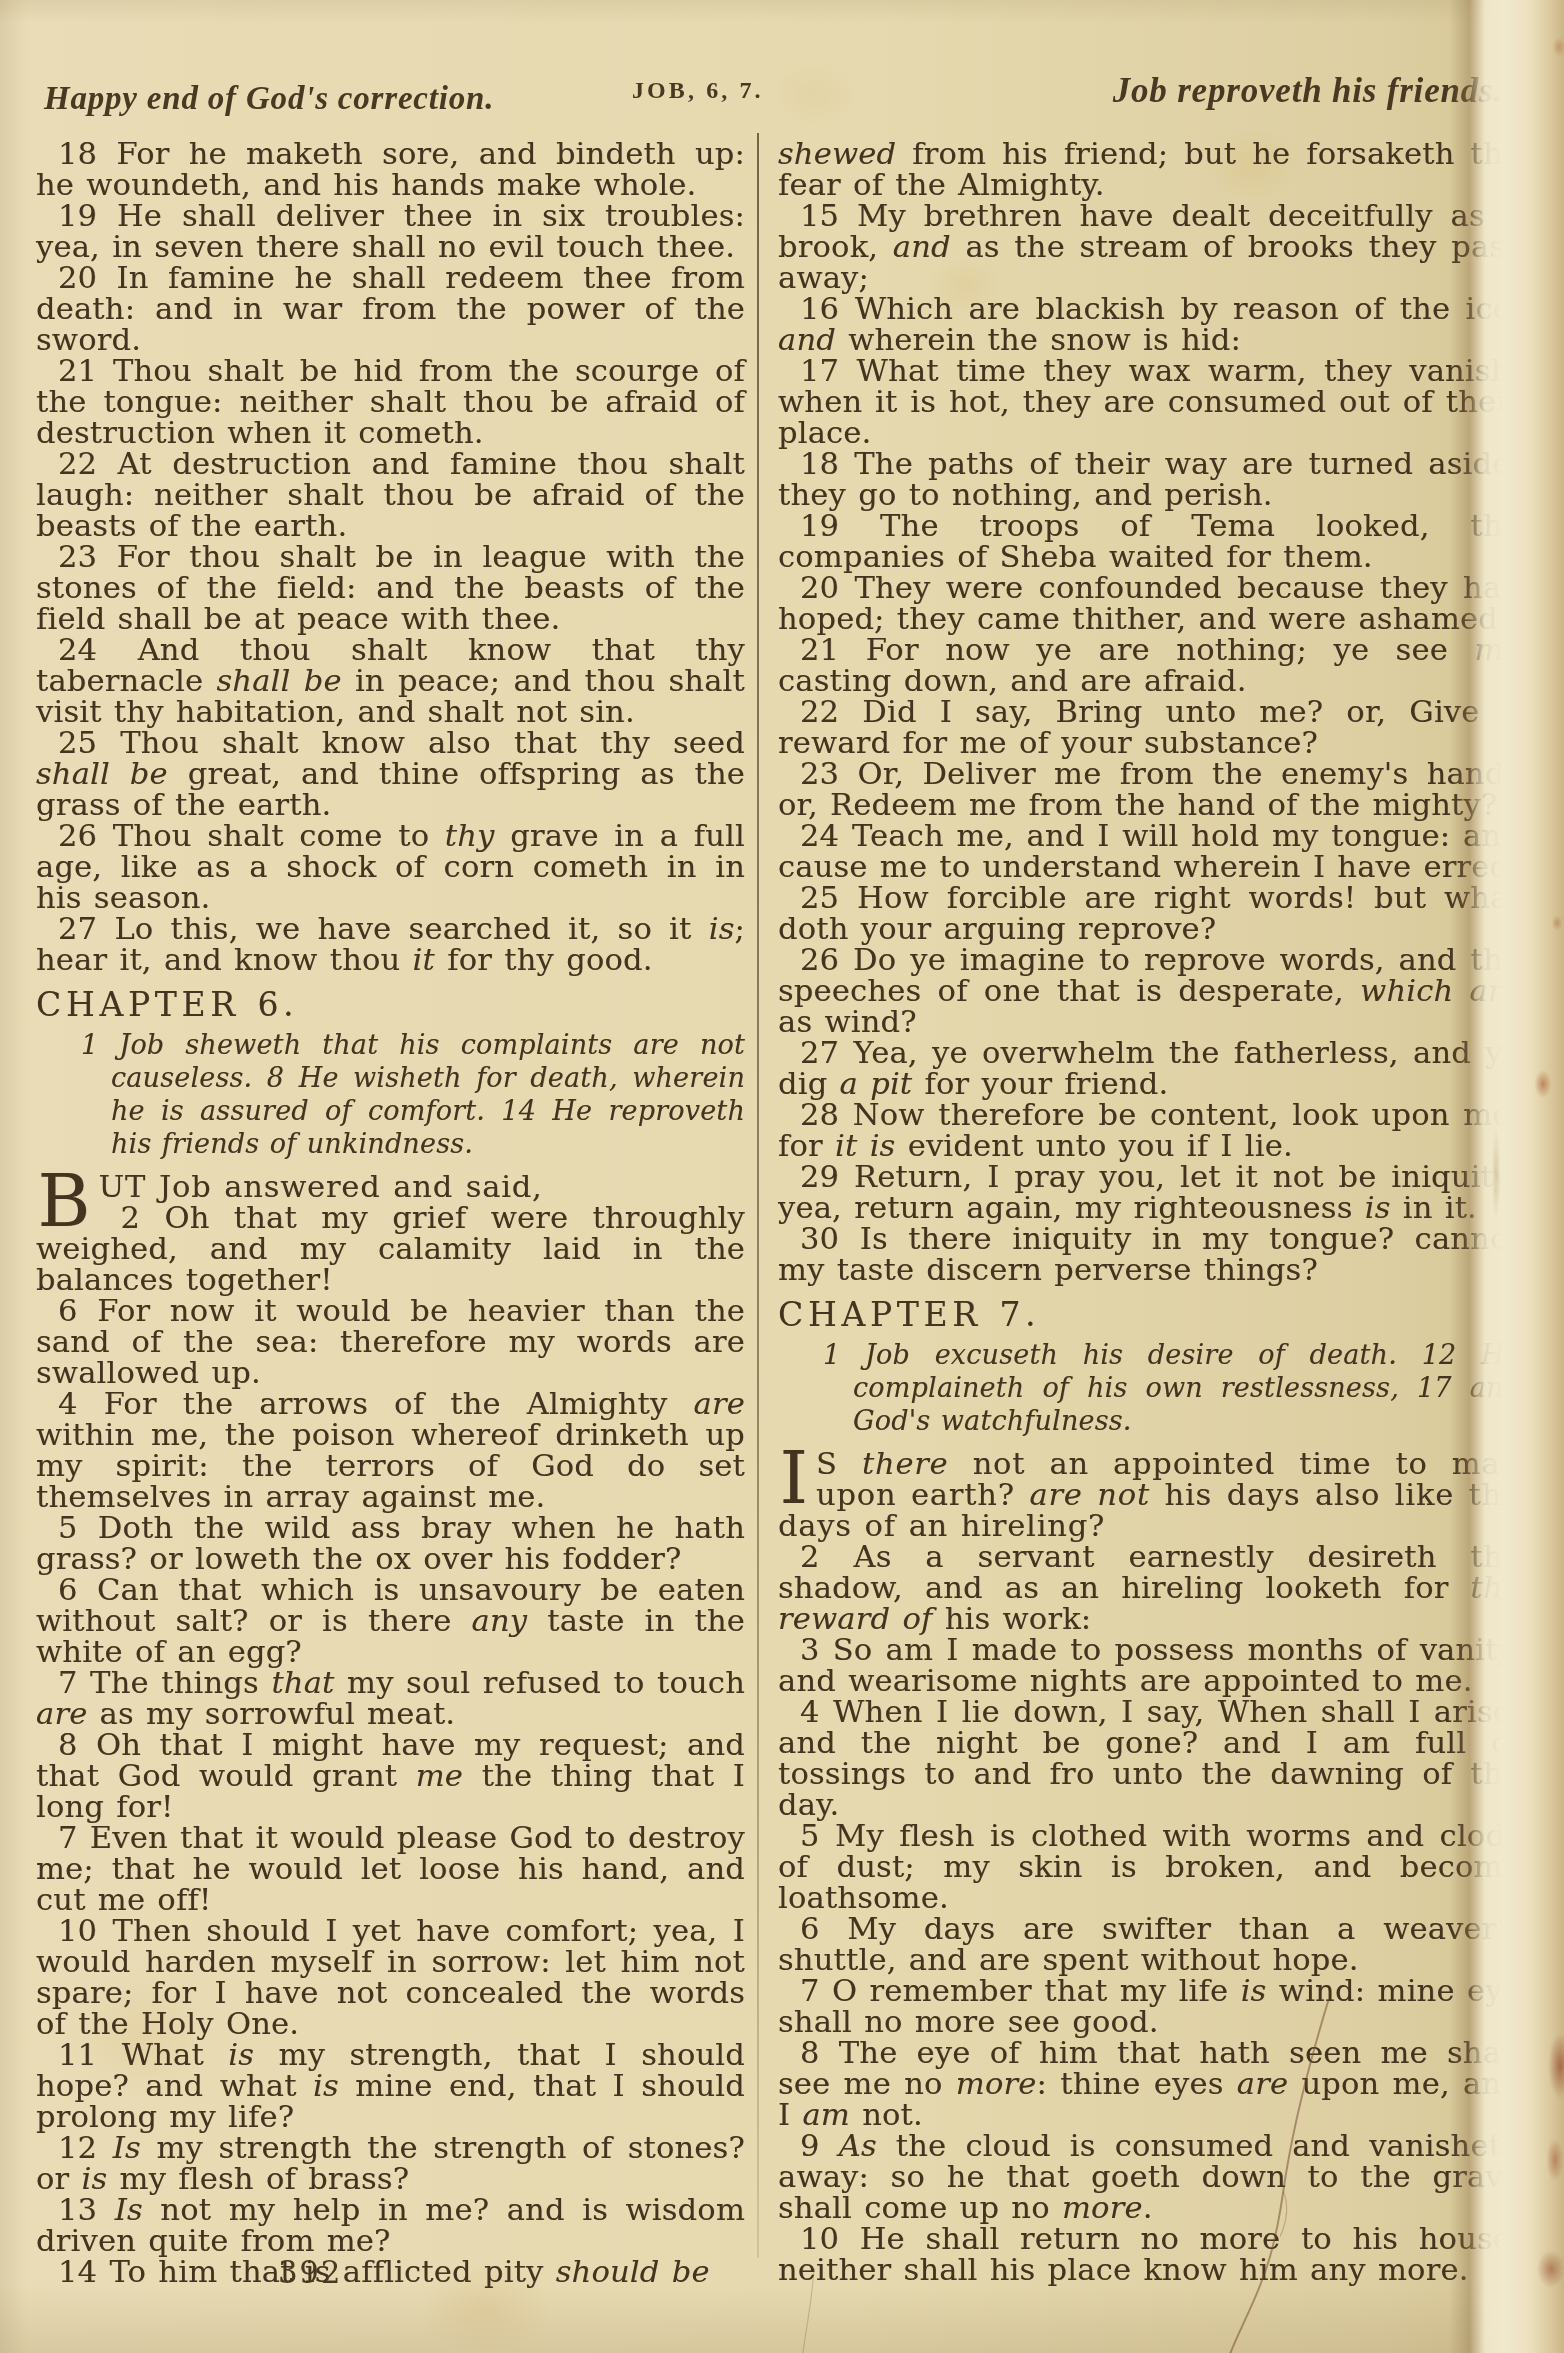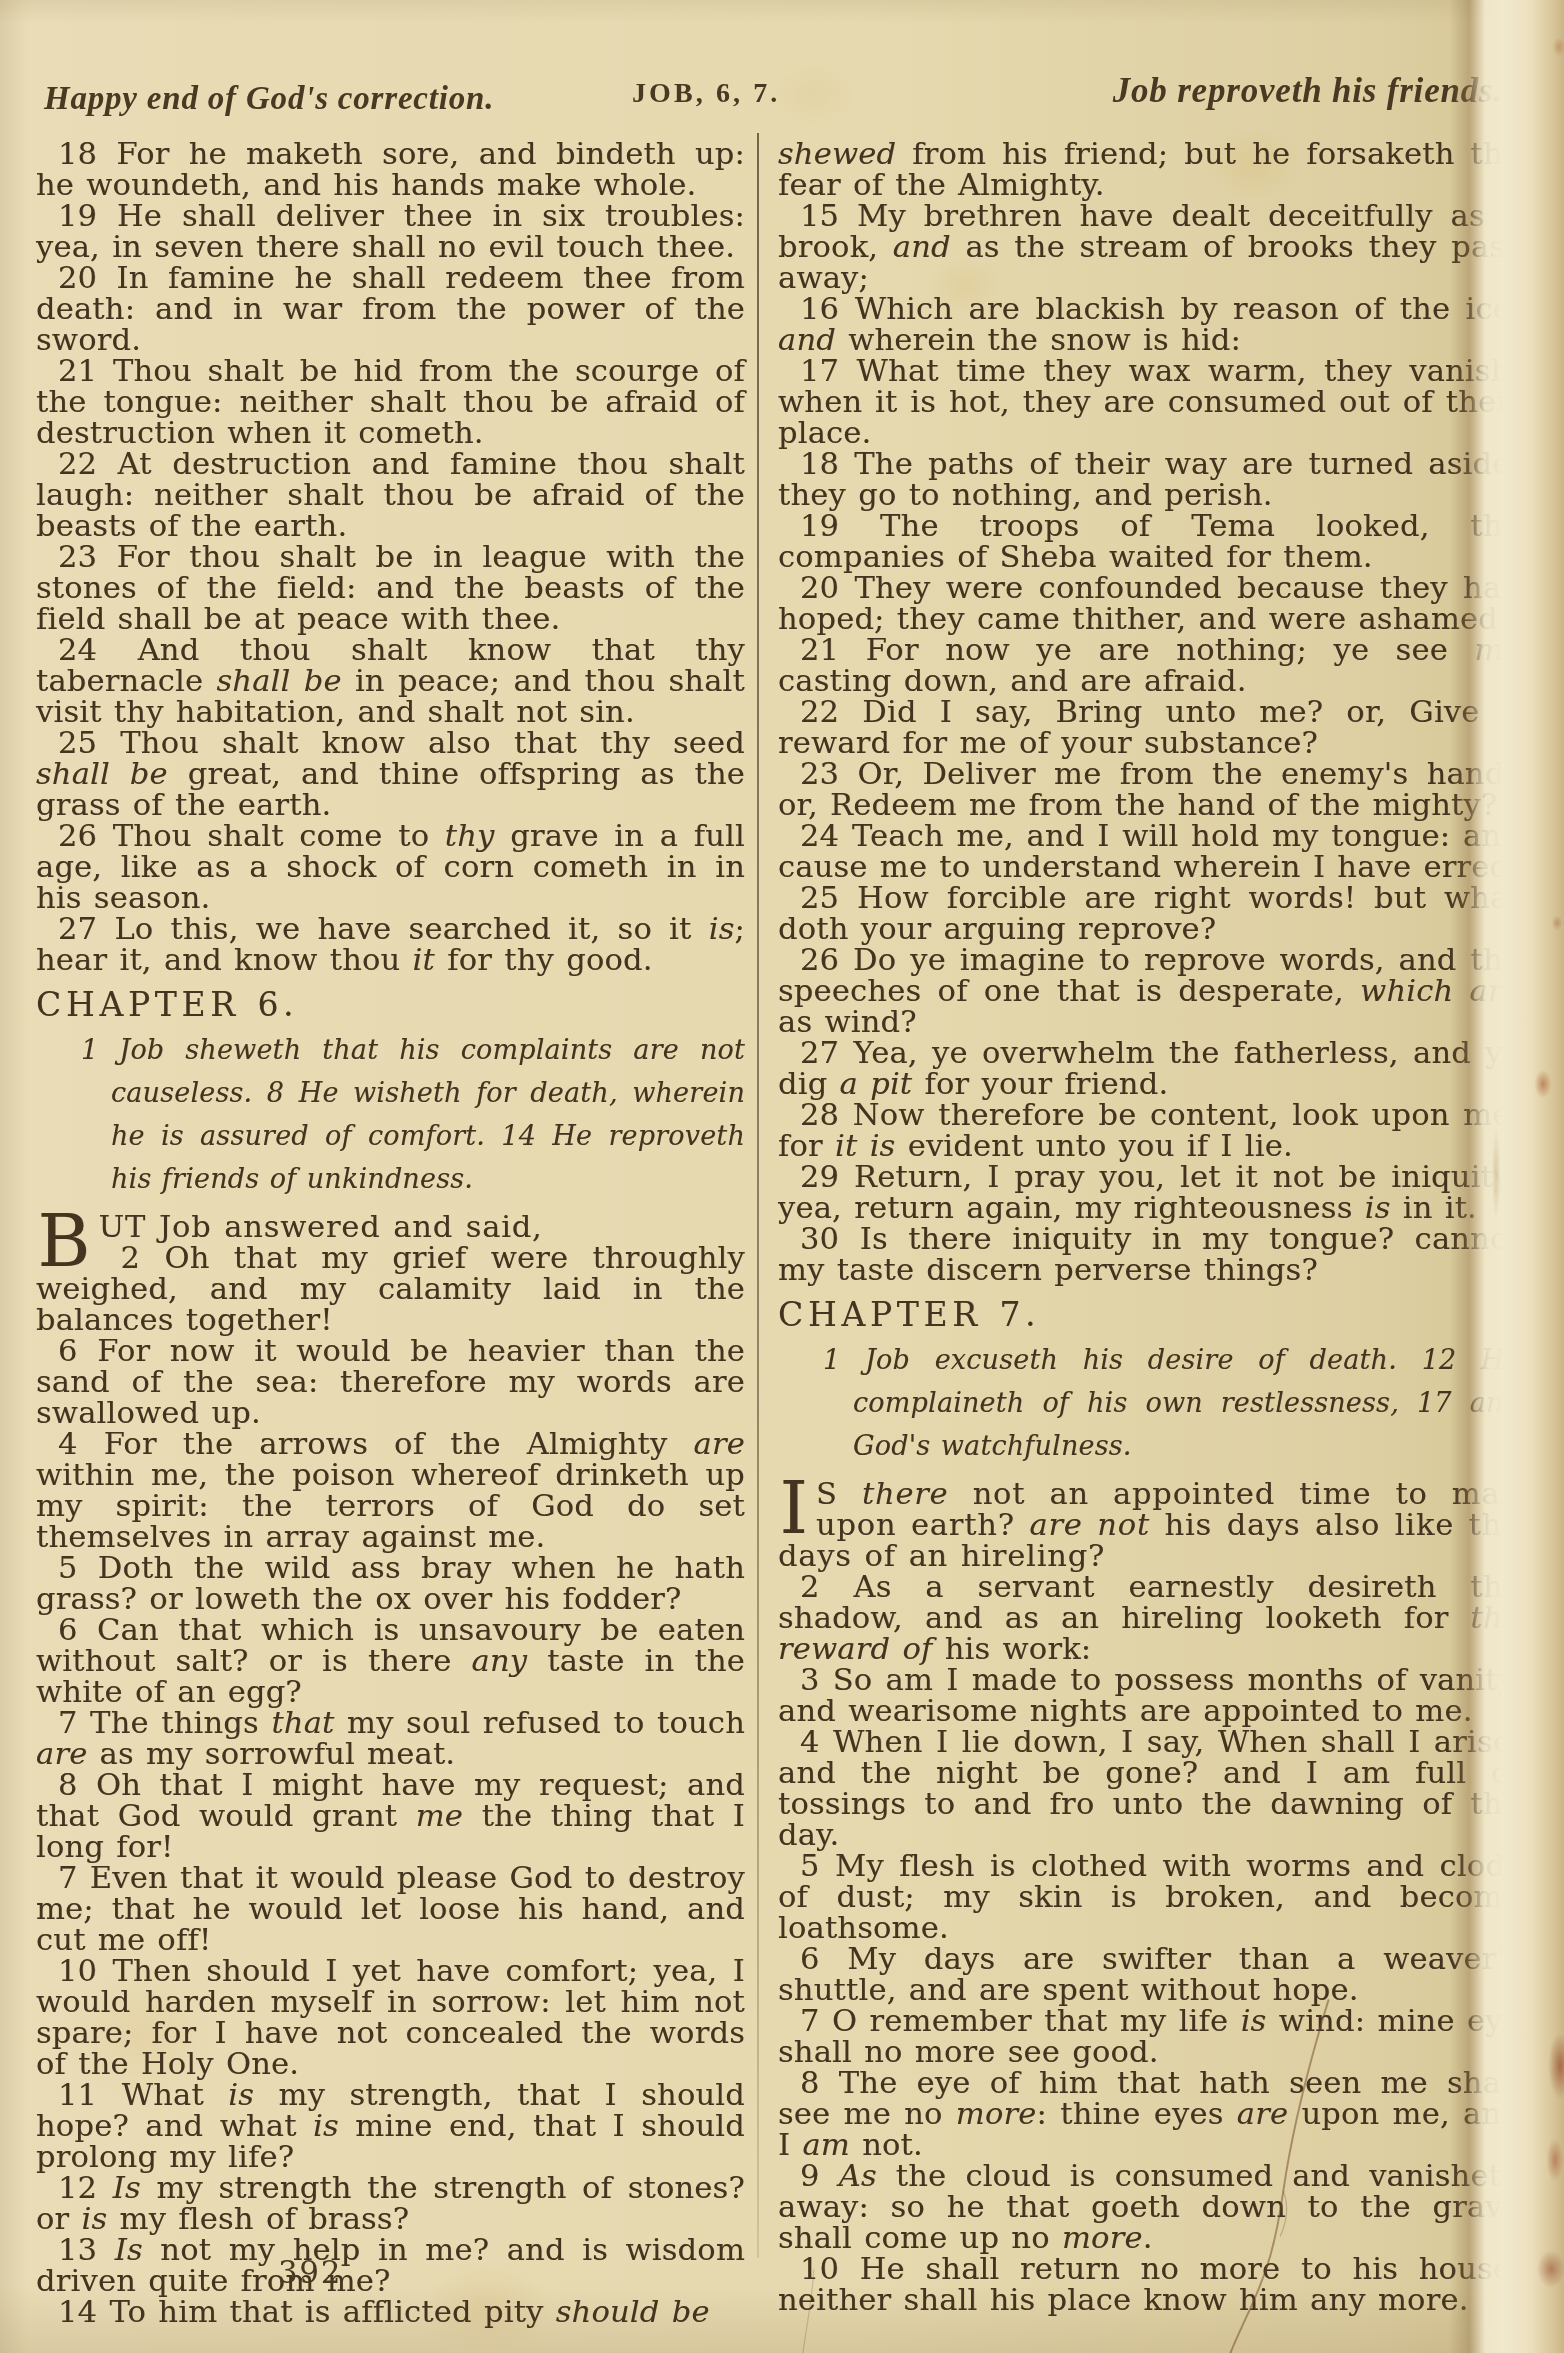--- a/index.html
+++ b/index.html
@@ -39,40 +39,40 @@
         #f1e9cd 55px,
         #ecdfbd 82px,
         #d9c79b 103px,
         #c8b384 116px);
   }
 
   
   .running-head{position:absolute;top:69px;left:0;width:1534px;height:63px;color:#4a3823;font-family:Liberation Serif, serif;}
   .rh-left{position:absolute;left:44px;top:11px;font-style:italic;font-weight:bold;
            font-size:33px;letter-spacing:0.8px;}
-  .rh-center{position:absolute;left:632px;top:7.8px;font-size:28px;font-weight:bold;
+  .rh-center{position:absolute;left:632px;top:7.8px;font-size:24px;font-weight:bold;
              letter-spacing:3.1px;}
   .rh-right{position:absolute;right:31px;top:1.6px;font-style:italic;font-weight:bold;
             font-size:35px;letter-spacing:0.8px;}
 
   
   .column{position:absolute;top:138px;color:#44331f;font-size:30.5px;line-height:31px;
           text-align:justify;word-spacing:2.3px;letter-spacing:0.2px;
           text-shadow:0.3px 0.4px 0 rgba(74,58,35,.35);}
   .col-left{left:36px;width:709px;}
   .col-right{left:778px;width:743px;}
   .divider{position:absolute;left:757px;top:133px;height:2125px;width:2.3px;
            background:linear-gradient(180deg,rgba(80,62,38,.75),rgba(80,62,38,.55) 60%,rgba(80,62,38,.15));}
 
   p.verse{margin:0;text-indent:22px;}
   p.cont{margin:0;text-indent:0;}
 
   .chapter-heading{margin:14px 0 7.8px 0;font-size:33px;
                    letter-spacing:4.7px;text-indent:0;}
-  .chapter-summary{margin:0 0 11px 0;font-style:italic;font-size:27px;line-height:43px;
+  .chapter-summary{margin:0 0 11px 0;font-style:italic;font-size:27px;line-height:33px;
                    padding-left:75px;text-indent:-30px;word-spacing:1.6px;}
   .chapter-summary i{font-style:italic;}
 
   .opening{margin:0;text-indent:0;}
   .dropcap{float:left;font-size:72px;line-height:58px;padding:1.6px 7.8px 0 1.6px;
            font-weight:normal;}
   .dc-small{letter-spacing:0.8px;}
 
   .page-number{position:absolute;left:36px;top:2254px;width:548px;text-align:center;
                font-size:31px;color:#4a3823;letter-spacing:1.6px;}

